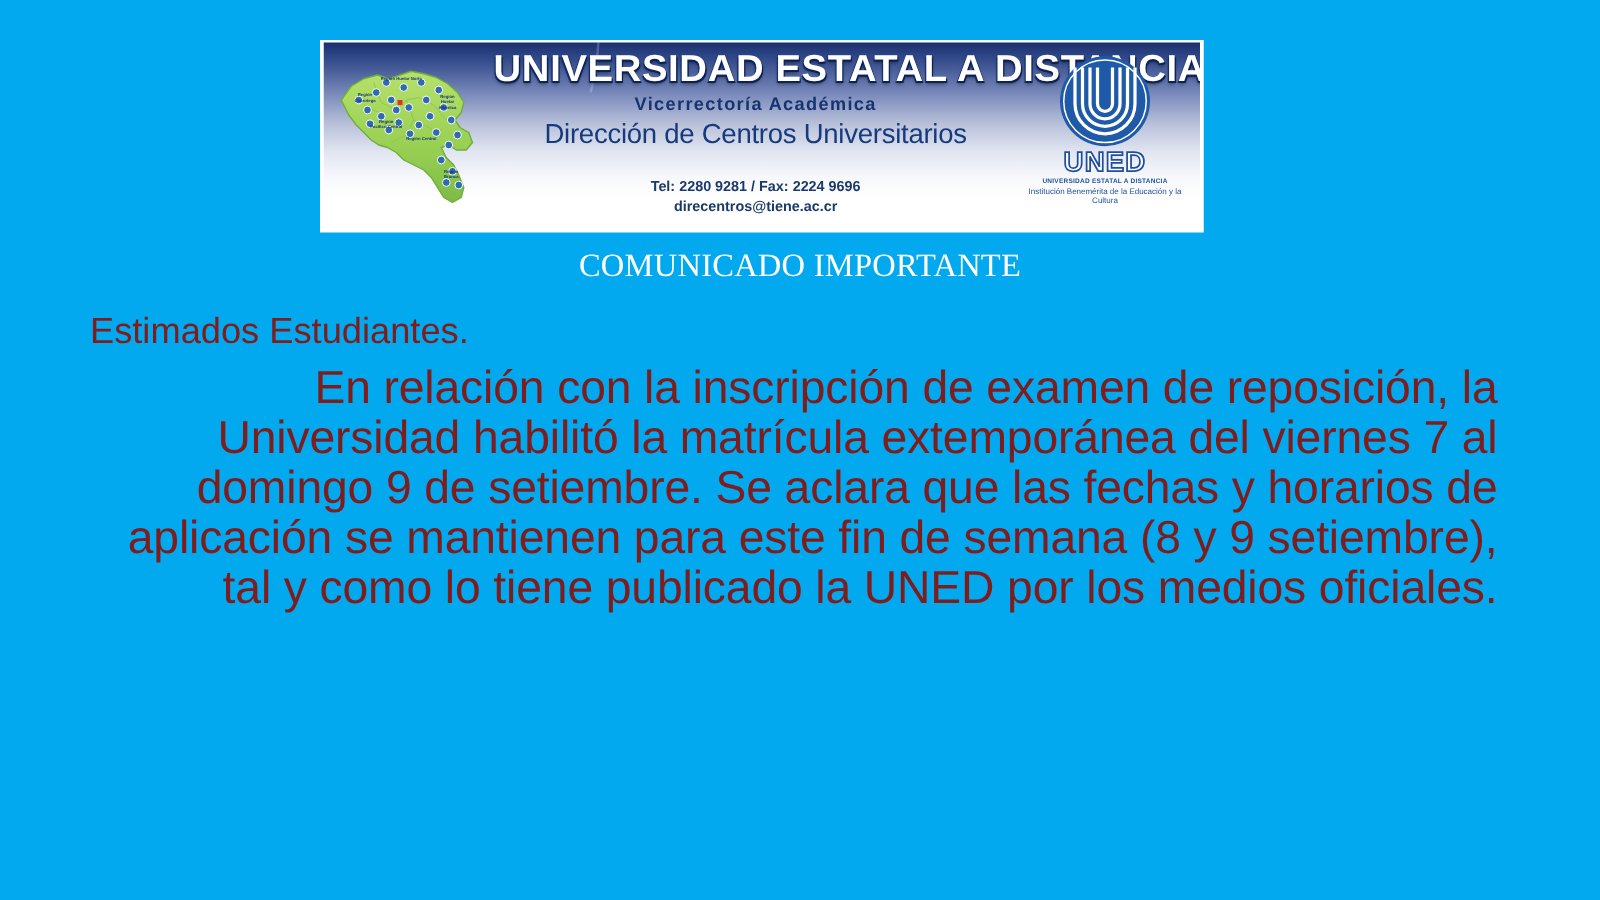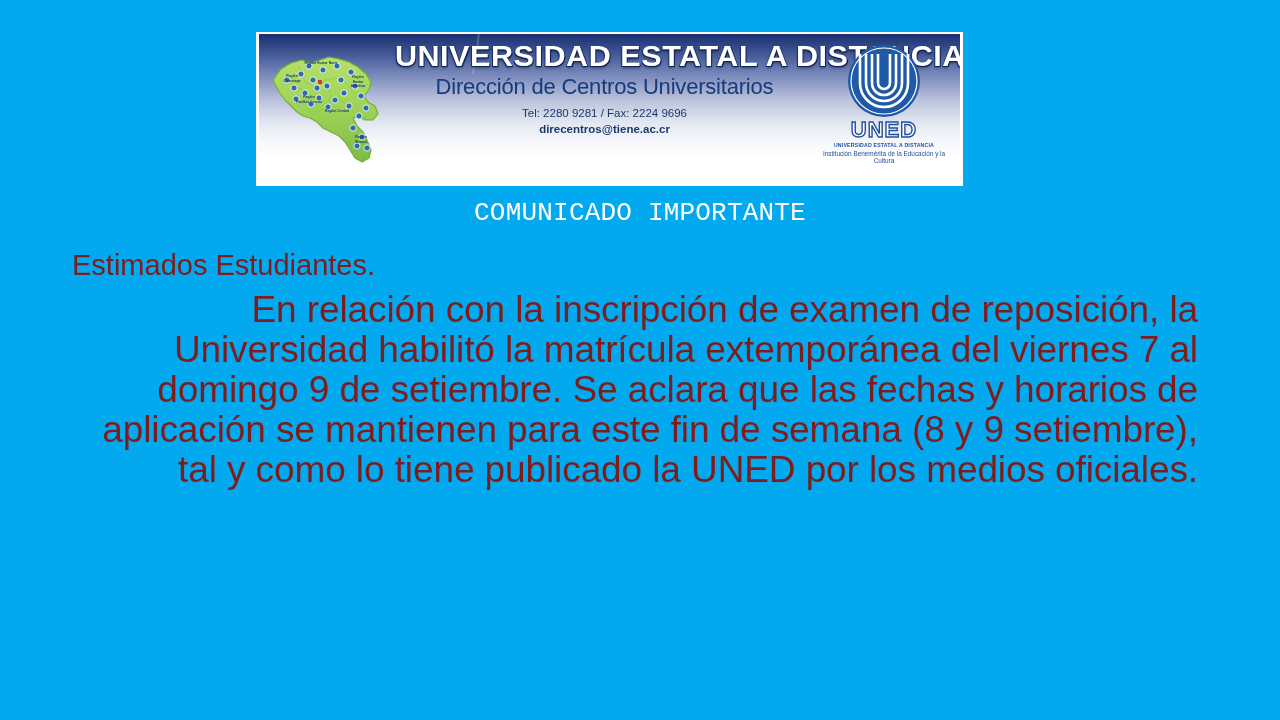--- a/index.html
+++ b/index.html
@@ -115,23 +115,23 @@
   .b-sub2 {
     font-size: 22px;
     font-weight: normal;
     color: #163b7c;
     margin-top: 2px;
     letter-spacing: -0.2px;
     white-space: nowrap;
   }
   .b-tel {
     font-size: 11.5px;
-    font-weight: normal;
+    font-weight: bold;
     color: #1b3a6b;
-    margin-top: 7px;
+    margin-top: 24px;
     white-space: nowrap;
   }
   .b-mail {
     font-size: 11.5px;
     font-weight: bold;
     color: #1b3a6b;
     margin-top: 4px;
     white-space: nowrap;
   }
 
@@ -168,21 +168,21 @@
   }
 
   
   .headline {
     position: absolute;
     left: 0;
     right: 0;
     top: 198px;
     text-align: center;
     color: #ffffff;
-    font-family: Liberation Mono, monospace;
+    font-family: Liberation Serif, serif;
     font-size: 26px;
     font-weight: normal;
     letter-spacing: 0.2px;
   }
 
   .body-block {
     position: absolute;
     left: 72px;
     top: 248px;
     width: 1126px;
@@ -284,20 +284,21 @@
               <text x="44" y="66.5">Pacífico Central</text>
             <text x="72" y="76">Región Central</text>
             <text x="96" y="102">Región</text>
               <text x="96" y="106.5">Brunca</text>
           </g>
         </svg>
       </div>
 
       <div class="banner-text">
         <div class="b-title">UNIVERSIDAD ESTATAL A DISTANCIA</div>
+        <div class="b-sub1">Vicerrectoría Académica</div>
         <div class="b-sub2">Dirección de Centros Universitarios</div>
         <div class="b-tel">Tel: 2280 9281 / Fax: 2224 9696</div>
         <div class="b-mail">direcentros@tiene.ac.cr</div>
       </div>
 
       <div class="uned-logo">
         <svg width="74" height="74" viewBox="0 0 74 74">
           <circle cx="37" cy="37" r="36" fill="#1f5aa8"></circle>
           <circle cx="37" cy="37" r="33" fill="none" stroke="#ffffff" stroke-width="1.2"></circle>
           <g fill="none" stroke="#ffffff" stroke-width="2.6" stroke-linecap="butt">

